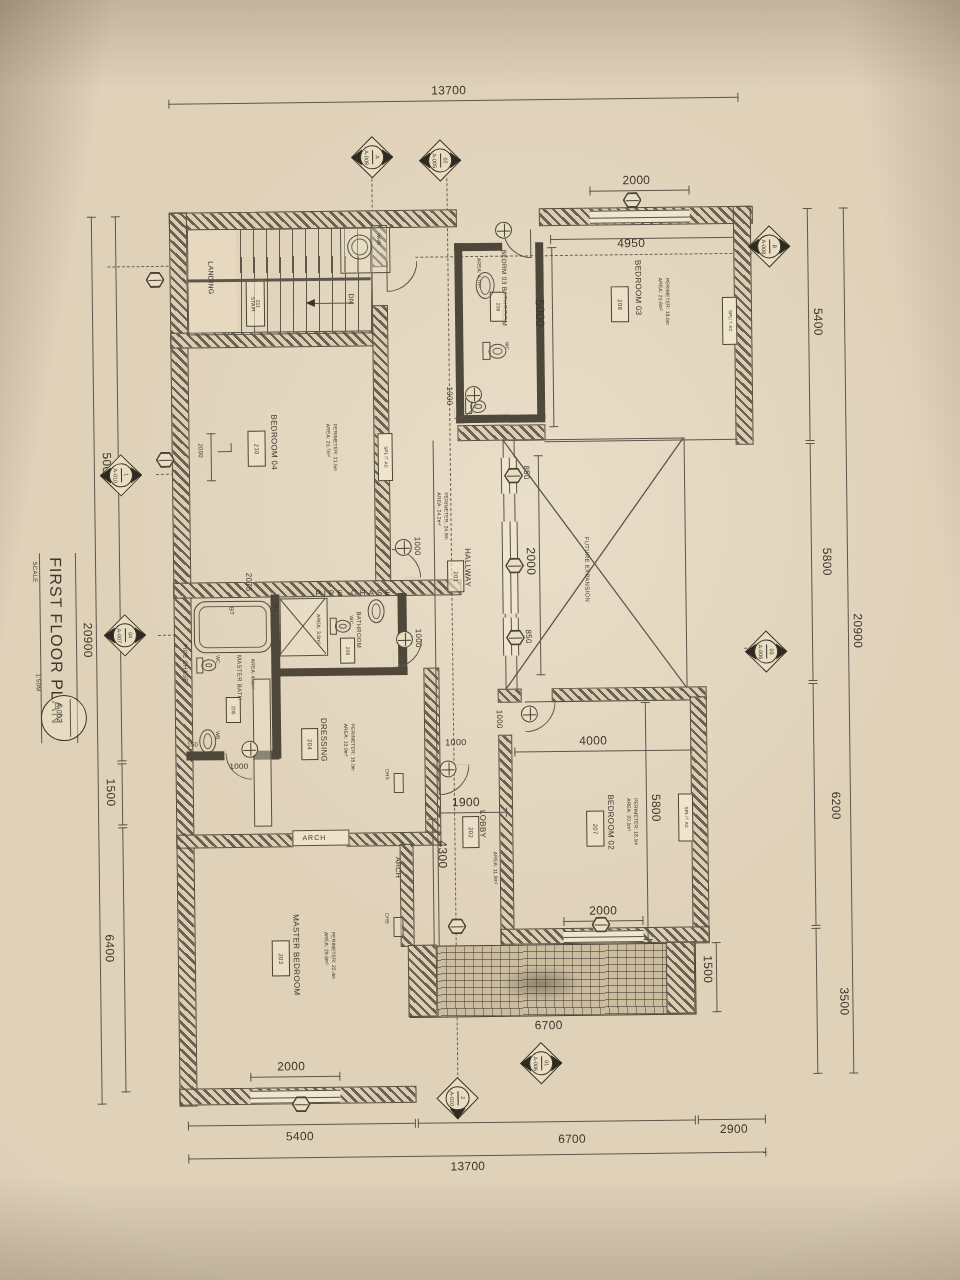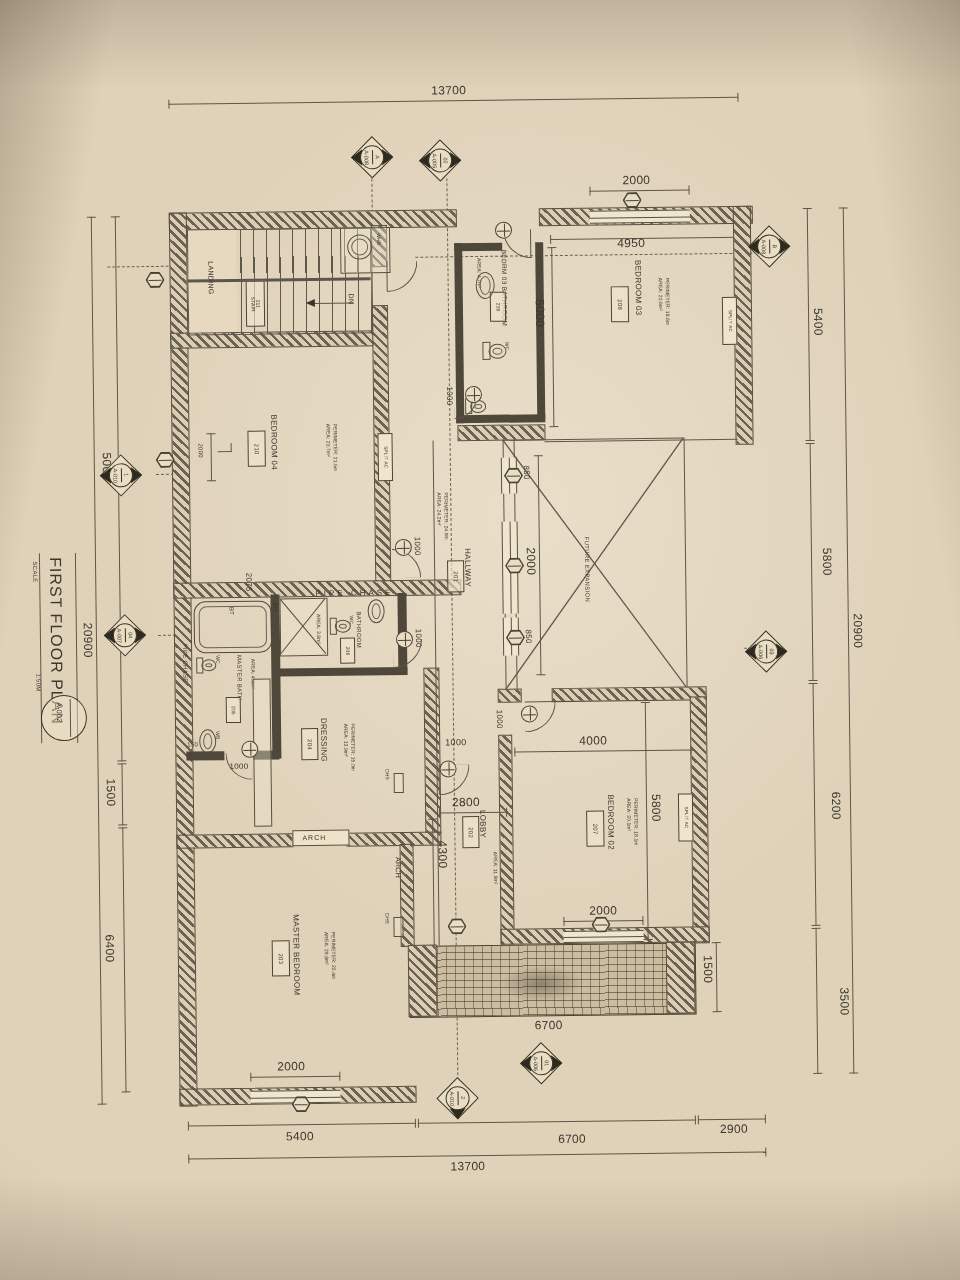--- a/index.html
+++ b/index.html
@@ -326,21 +326,21 @@
 
   <div class="t v s8" style="left:476px;top:810px">LOBBY</div>
   <div class="tagbox" style="left:460px;top:816px;width:15px;height:30px">
     <span class="t v s6" style="position:static">202</span>
   </div>
   <div class="arealines" style="left:490px;top:852px">
     <span class="t v s5" style="position:static">AREA: 11.9m²</span>
   </div>
   <div class="t s9" style="left:444px;top:738px">1000</div>
   <div class="dim-h" style="left:437px;top:812px;width:68px"></div>
-  <div class="t s12" style="left:450px;top:796px">2800</div>
+  <div class="t s12" style="left:450px;top:796px">1900</div>
   <div class="dim-v" style="left:430px;top:818px;height:130px"></div>
   <div class="t v s12" style="left:434px;top:840px">4300</div>
   <div class="t v s8" style="left:494px;top:710px">1000</div>
 
   <div class="dim-h" style="left:513px;top:752px;width:177px"></div>
   <div class="t s12" style="left:578px;top:736px">4000</div>
   <div class="t v s8" style="left:604px;top:796px">BEDROOM 02</div>
   <div class="tagbox" style="left:584px;top:812px;width:16px;height:34px">
     <span class="t v s6" style="position:static">207</span>
   </div>

